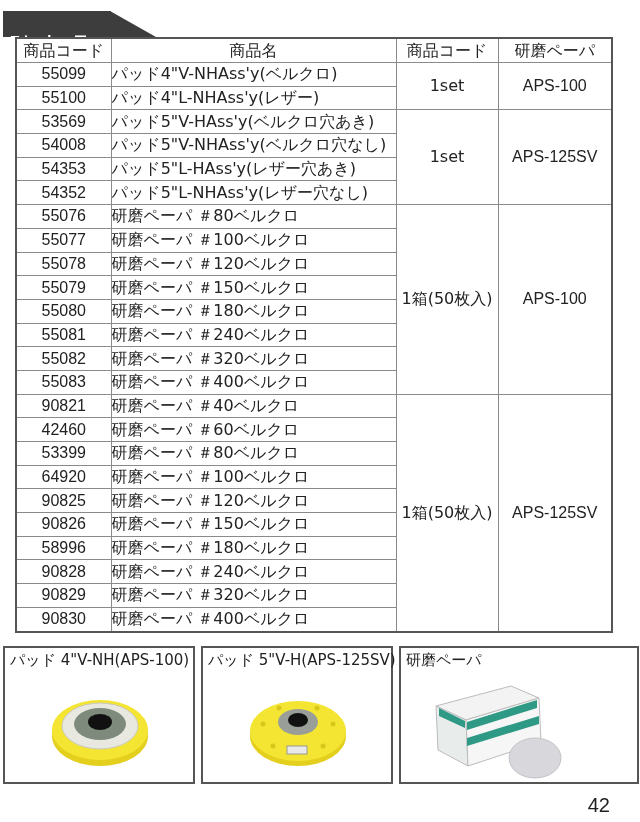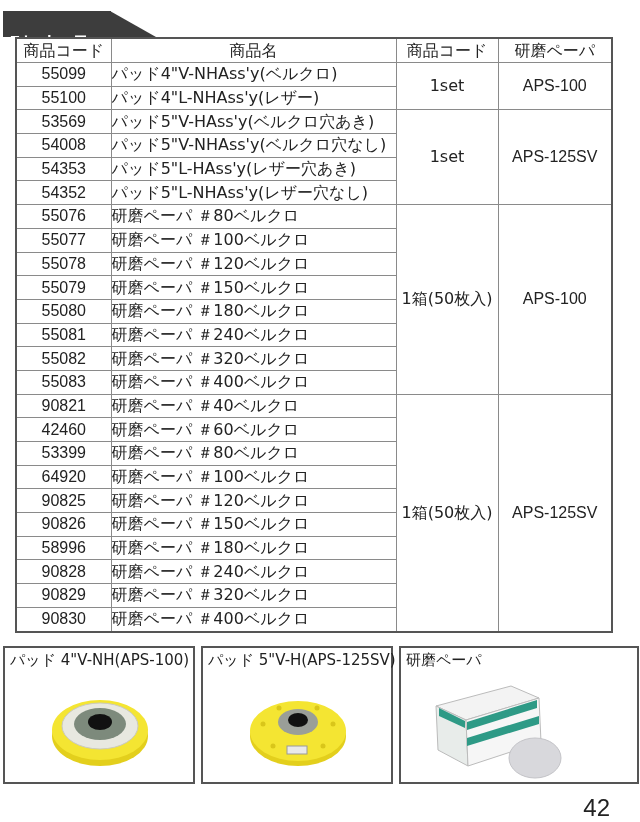--- a/index.html
+++ b/index.html
@@ -22,21 +22,21 @@
   td.unit, td.model { text-align:center; vertical-align:middle;margin-left:21px; }
   td.unit { font-size:16px; }
   td.model { font-family:"Liberation Sans", sans-serif; font-size:18px; }
   .group-sep td { border-top:2px solid #888; }
 
   .panel { position:absolute; top:646px; height:138px; border:2px solid #555; background:#fff; box-sizing:border-box; }
   .panel-title { position:absolute; left:5px; top:3px; font-size:15px; white-space:nowrap; }
   .p1 { left:3px; width:192px; }
   .p2 { left:201px; width:192px; }
   .p3 { left:399px; width:240px; }
-  .page-num { position:absolute; right:30px; top:794px; font-family:"Liberation Sans", sans-serif; font-size:24px; color:#222; }
+  .page-num { position:absolute; right:30px; top:794px; font-family:"Liberation Sans", sans-serif; font-size:20px; color:#222; }
 </style>
 </head>
 <body>
 
 <div class="tab-wrap">
   <div class="tab"></div>
   <div class="tab-slope"></div>
   <div class="tab-label">別売品</div>
 </div>
 

